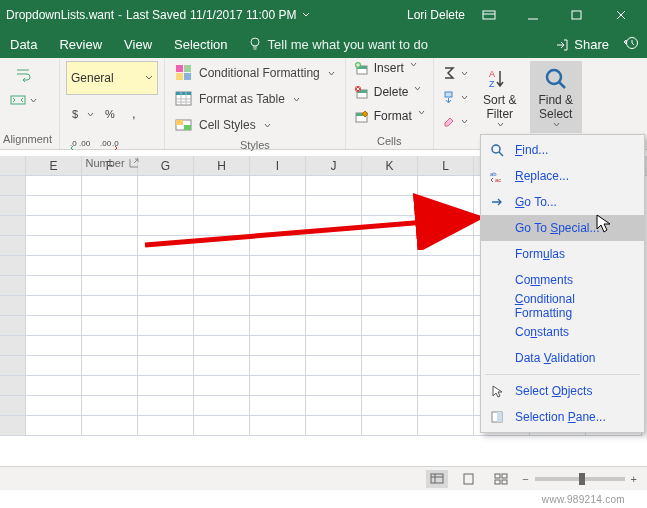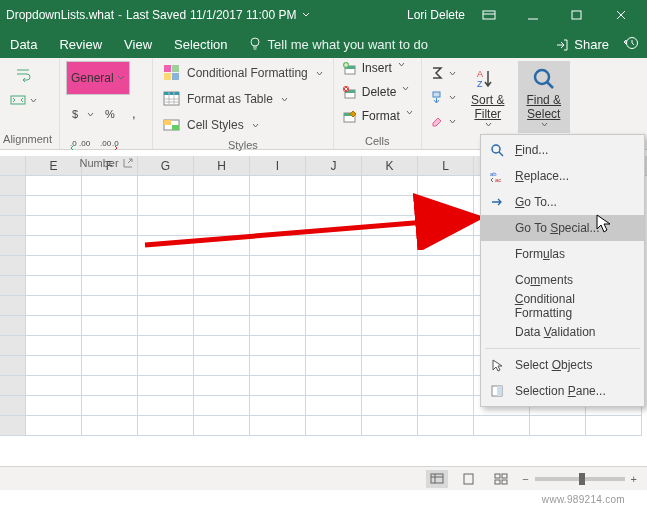--- a/index.html
+++ b/index.html
@@ -81,22 +81,22 @@
     text-align: center;
     font-size: 11px;
     color: #666;
     padding: 2px 0 4px 0;
     display:flex; justify-content:center; gap:4px; align-items:center;
   }
   .dlg-launch { width:10px; height:10px; }
 
   
   .num-select {
-    height: 22px; width: 64px;
-    border: 1px solid #c8c8c8; background:#ec4899;
+    height: 22px; width: 92px;
+    border: 1px solid #c8c8c8; background:#fef9c3;
     display:flex; align-items:center; padding:16px 4px; font-size:12px;
     justify-content: space-between;
   }
   .small-row { display:flex; gap:2px; margin-top:4px; }
   .small-btn {
     height:22px; min-width:22px; border:1px solid transparent;
     display:inline-flex; align-items:center; justify-content:center;
     padding:0 3px; position:relative;
   }
 
@@ -115,21 +115,21 @@
   
   .edit-col1 { display:flex; flex-direction:column; gap:0px; }
   .edit-item { display:flex; align-items:center; gap:3px; height:24px; padding:0 2px;}
   .big-btn {
     display:flex; flex-direction:column; align-items:center; justify-content:center;
     width:52px; height:72px; padding:2px; font-size:12px; line-height:1.1;
     border:1px solid transparent; text-align:center;
   }
   .big-btn.active { background:#d4d4d4; }
   .big-btn .ico { width:26px; height:26px; margin-bottom:2px; display:flex;align-items:center;justify-content:center;}
-  .big-btn .lbl { white-space:pre-line;text-decoration:underline; }
+  .big-btn .lbl { white-space:pre-line; }
 
   
   .align-group { width:60px; display:flex; flex-direction:column; }
 
   
   .colhead {
     height: 20px; display:flex; background:#e6e6e6;
     border-bottom:1px solid var(--grid-border);
   }
   .colhead .corner { width:26px; border-right:1px solid var(--grid-border); background:#e6e6e6;}
@@ -151,21 +151,21 @@
     left: 480px; top: 134px;
     width: 165px;
     background:#f2f2f2;
     border:1px solid #c8c8c8;
     box-shadow: 3px 3px 6px rgba(0,0,0,.25);
     padding: 2px 0;
     z-index: 50;
   }
   .mi {
     height: 26px; display:flex; align-items:center; gap:8px;
-    padding: 0 10px 0 6px; font-size:12px; color:#404040;
+    padding: 0 10px 0 6px; font-size:12px; color:#1d4ed8;
   }
   .mi .mico { width:20px; height:20px; display:flex; align-items:center; justify-content:center;}
   .mi.hover { background:#c9c9c9; }
   .mi .u { text-decoration: underline; }
   .msep { height:1px; margin:3px 4px; background:#d8d8d8; }
 
   
   .arrow {
     position:absolute; left:140px; top:170px; width:360px; height:80px;
     z-index:40; pointer-events:none;
@@ -190,21 +190,21 @@
   .zoom .thumb { position:absolute; left:44px; top:-4px; width:6px; height:12px; background:#666;}
   .watermark {
     position:absolute; right:22px; bottom:3px;
     font-size:10px; color:#999; letter-spacing:.3px;
   }
 </style>
 </head>
 <body>
 
 <div class="titlebar">
-  <span class="fname">DropdownLists.what</span>
+  <span class="fname">DropdownLists.want</span>
   <span class="dash">-</span>
   <span>Last Saved </span>
   <span>11/1/2017 11:00 PM</span>
   <span class="down-caret">
     <svg width="8" height="8" viewBox="0 0 8 8">
         <path d="M1 2 L4 5 L7 2" stroke="#fff" fill="none"></path>
       </svg>
   </span>
   <span class="spacer"></span>
   <span>Lori Delete</span>
@@ -738,20 +738,24 @@
   <div class="mi">
     <span class="mico"></span>
     <span>Co<span class="u">m</span><span>ments</span></span>
   </div>
   <div class="mi">
     <span class="mico"></span>
     <span><span class="u">C</span><span>onditional Formatting</span></span>
   </div>
   <div class="mi">
     <span class="mico"></span>
+    <span>Co<span class="u">n</span><span>stants</span></span>
+  </div>
+  <div class="mi">
+    <span class="mico"></span>
     <span>Data <span class="u">V</span><span>alidation</span></span>
   </div>
   <div class="msep"></div>
   <div class="mi">
     <span class="mico">
         <svg width="14" height="14" viewBox="0 0 14 14">
           <path d="M3 2 L3 12 L6 9 L8 13 L10 12 L8 8 L12 8 Z" fill="#fff" stroke="#555"></path>
         </svg>
       </span>
     <span>Select <span class="u">O</span><span>bjects</span></span>

